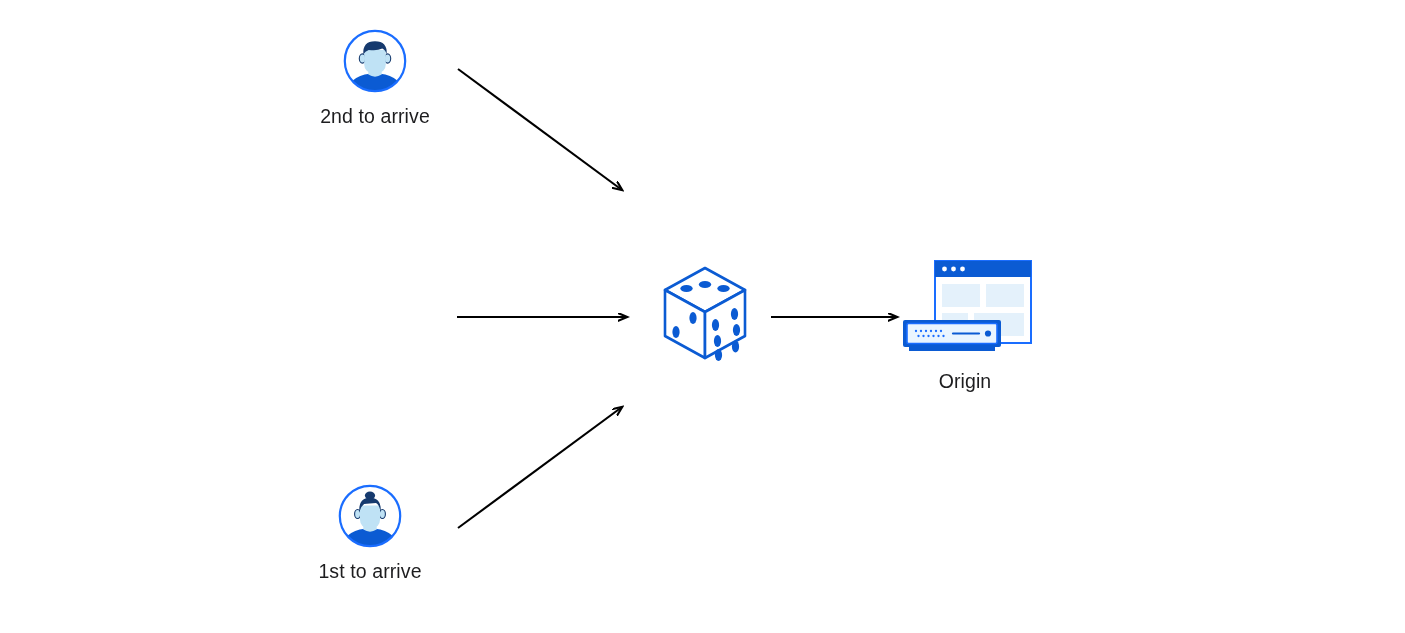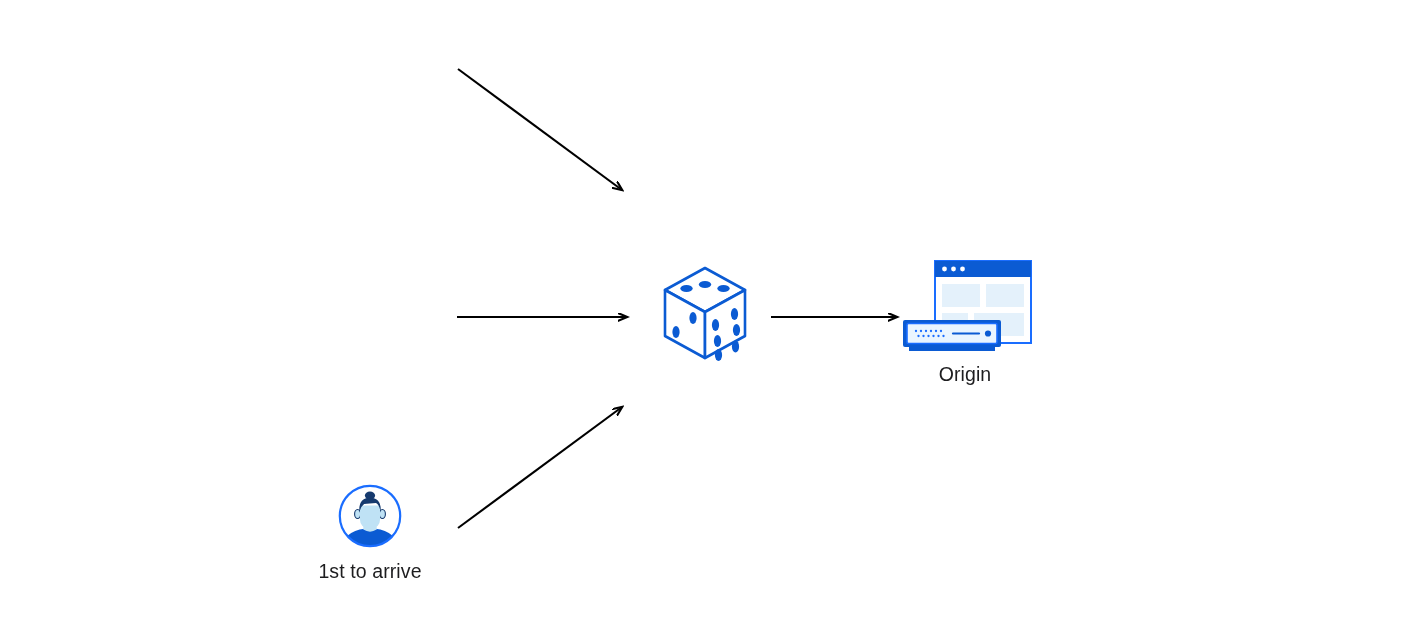--- a/index.html
+++ b/index.html
@@ -59,21 +59,21 @@
     width: 100px;
   }
 
   
   #origin-node {
     left: 890px;
     top: 252px;
     width: 150px;
   }
   #origin-node .node-label {
-    margin-top: 10px;
+    margin-top: 17px;
   }
 
   .origin-graphic {
     position: relative;
     width: 136px;
     height: 100px;
   }
 
   
   .arrows {
@@ -106,20 +106,46 @@
 
     <g>
       <line x1="458" y1="528" x2="622" y2="407" stroke="#000000" stroke-width="2.1" marker-end="url(#ah)"></line>
     </g>
 
     <g>
       <line x1="771" y1="317" x2="897" y2="317" stroke="#000000" stroke-width="2.1" marker-end="url(#ah)"></line>
     </g>
   </svg>
 
+  <div class="node client-node" id="client-2nd">
+    <div class="avatar-wrap">
+      <svg viewBox="0 0 66 66" width="66" height="66">
+        <clipPath id="clip2nd">
+            <circle cx="33" cy="33" r="30.2"></circle>
+          </clipPath>
+        <circle cx="33" cy="33" r="30.2" fill="#ffffff"></circle>
+        <g clip-path="url(#clip2nd)">
+
+          <path d="M4 66 C6 52 17.5 45.5 33 45.5 C48.5 45.5 60 52 62 66 Z" fill="#0b5bd3"></path>
+
+          <path d="M26.3 34 h13.4 v12.6 q-6.7 4.2 -13.4 0 Z" fill="#bfe2f5"></path>
+          <path d="M26.3 40.5 q6.7 5 13.4 0" fill="none" stroke="#163a6e" stroke-width="1.1"></path>
+
+          <ellipse cx="20.4" cy="30.5" rx="3.1" ry="4.6" fill="#bfe2f5" stroke="#163a6e" stroke-width="1.1"></ellipse>
+          <ellipse cx="45.6" cy="30.5" rx="3.1" ry="4.6" fill="#bfe2f5" stroke="#163a6e" stroke-width="1.1"></ellipse>
+
+          <path d="M22.2 22 h21.6 v14.4 q0 8.6 -10.8 8.6 q-10.8 0 -10.8 -8.6 Z" fill="#bfe2f5"></path>
+
+          <path d="M21.3 26.5 q-0.9 -13.2 11.7 -13.2 q12.6 0 11.7 13.2 q-1.1 -4.4 -4.4 -5.9 q-5.5 2.6 -13.6 1.3 q-3.6 1.3 -5.4 4.6 Z" fill="#163a6e"></path>
+        </g>
+        <circle cx="33" cy="33" r="30.2" fill="none" stroke="#1a6dff" stroke-width="2.2"></circle>
+      </svg>
+    </div>
+    <div class="node-label">2nd to arrive</div>
+  </div>
 
 
   <div class="node client-node" id="client-1st">
     <div class="avatar-wrap">
       <svg viewBox="0 0 66 66" width="66" height="66">
         <clipPath id="clip1st">
             <circle cx="33" cy="33" r="30.2"></circle>
           </clipPath>
         <circle cx="33" cy="33" r="30.2" fill="#ffffff"></circle>
         <g clip-path="url(#clip1st)">

